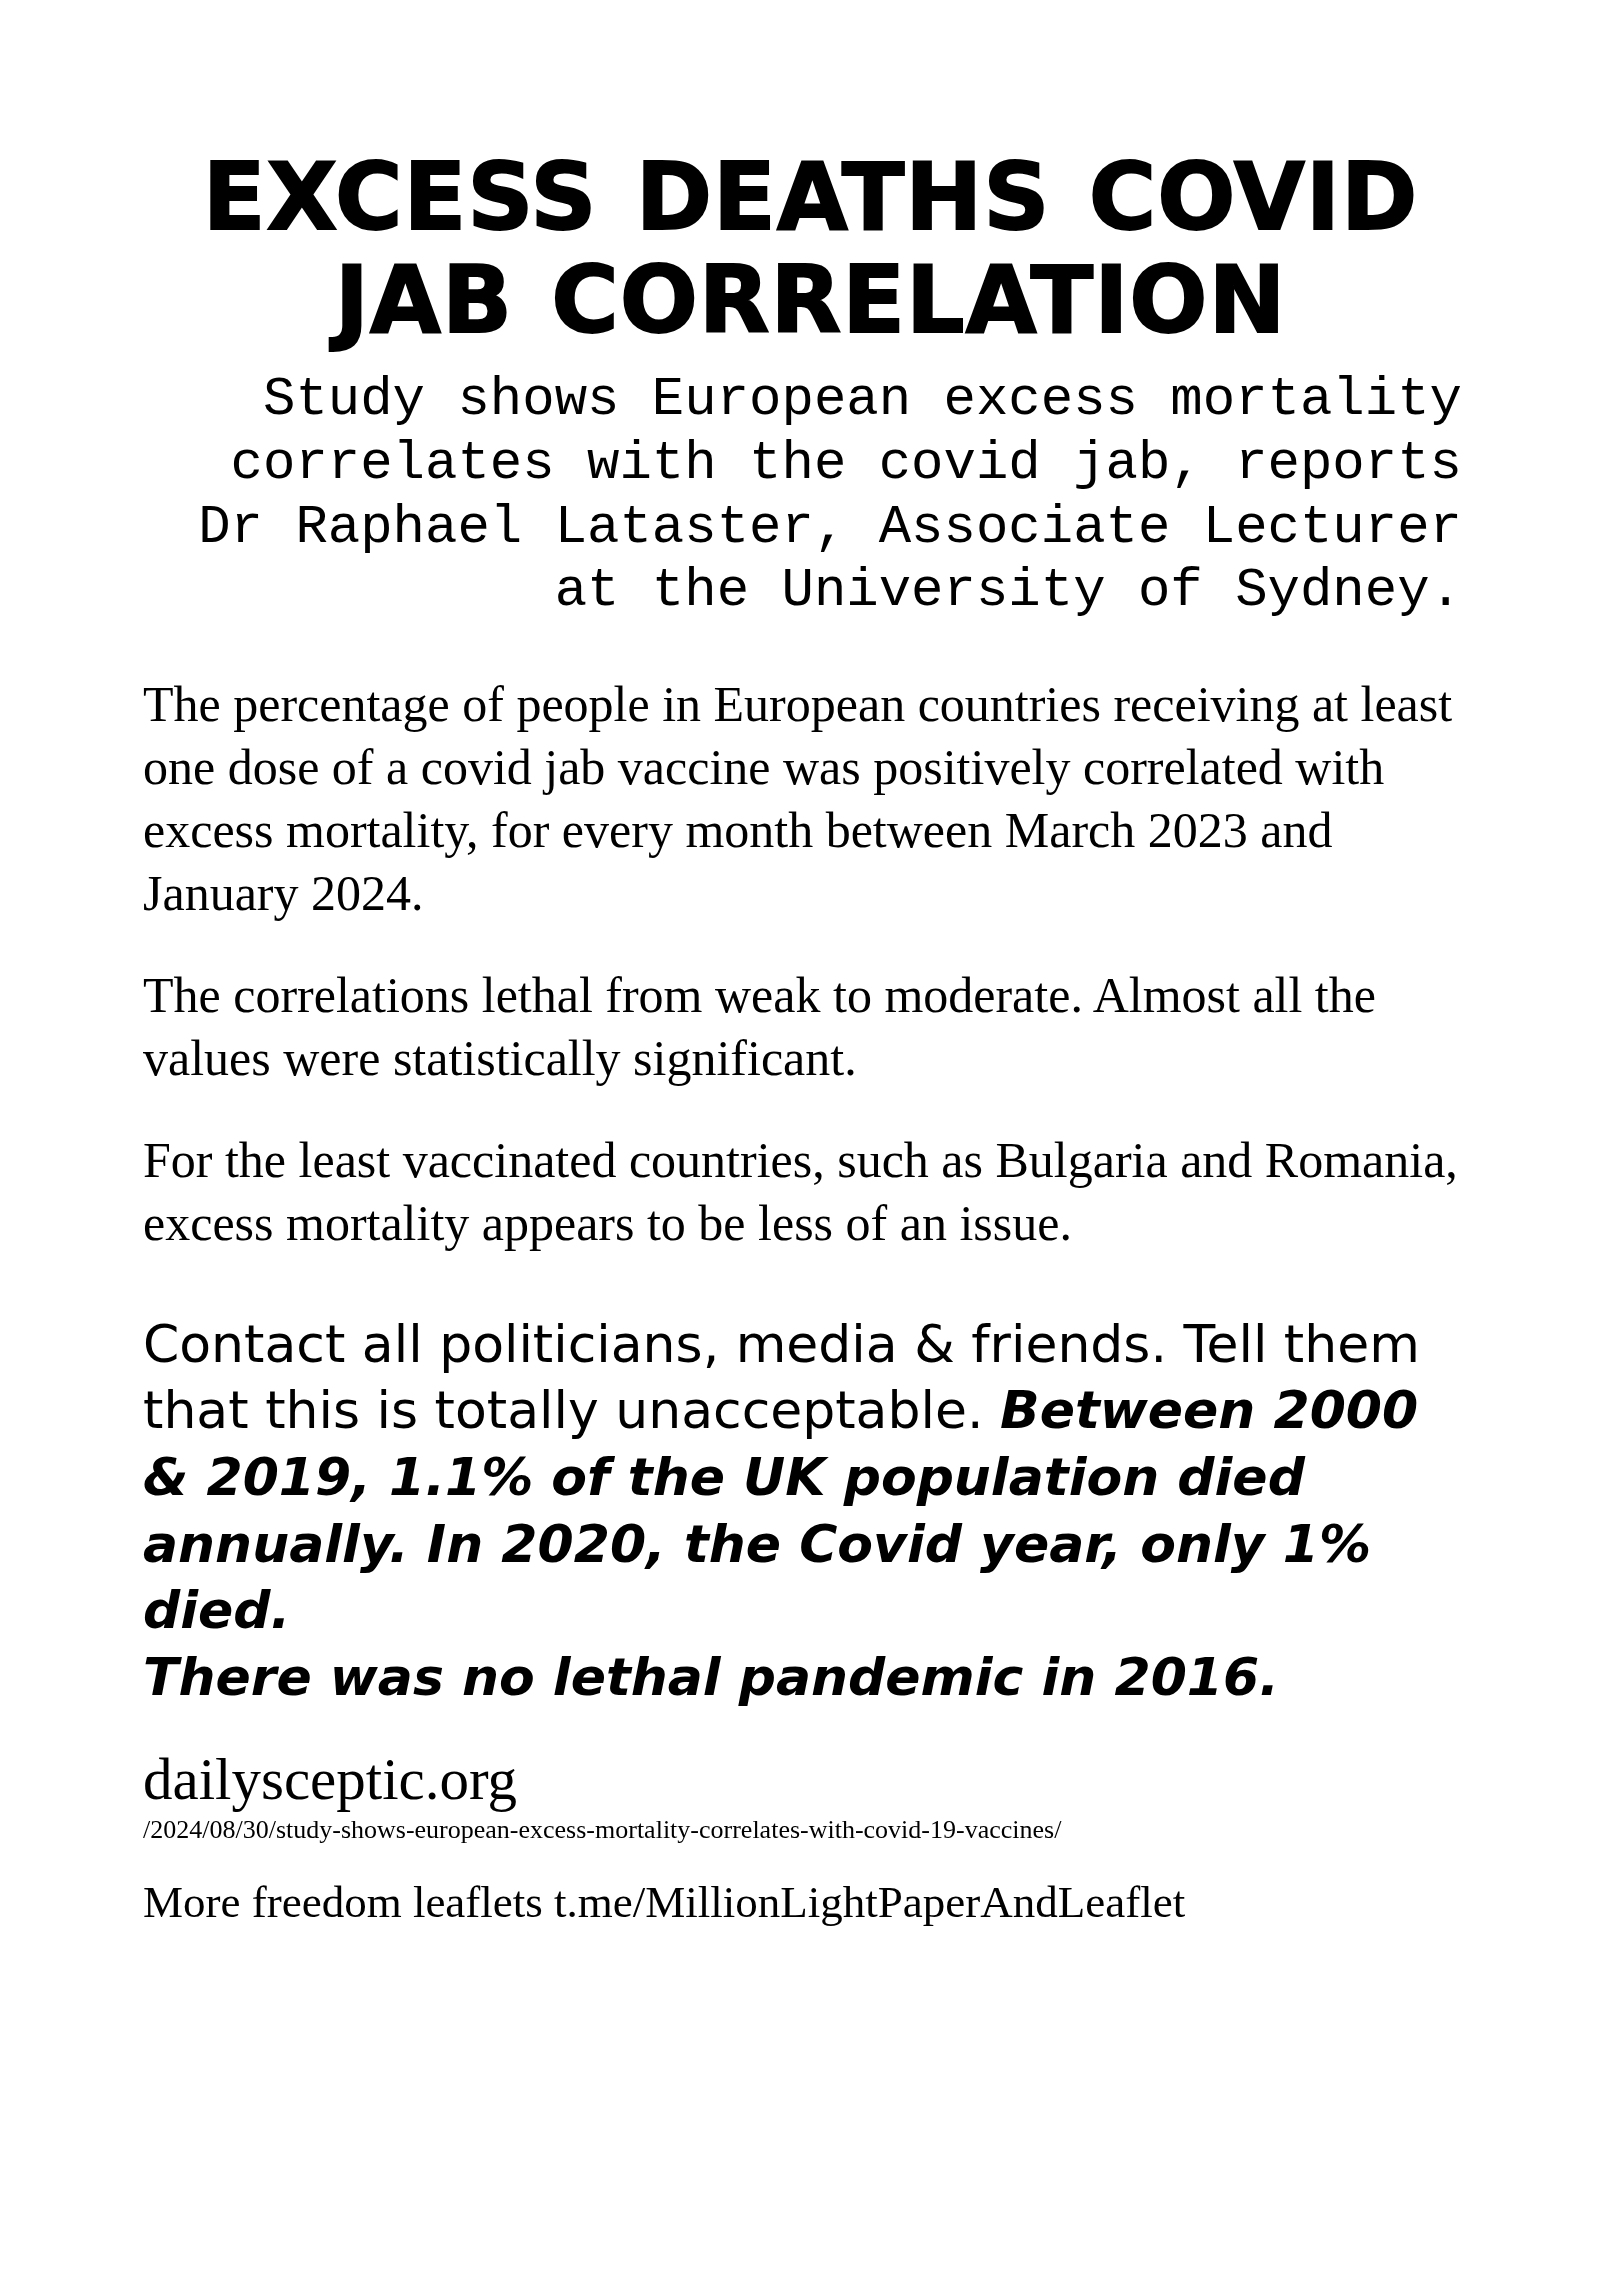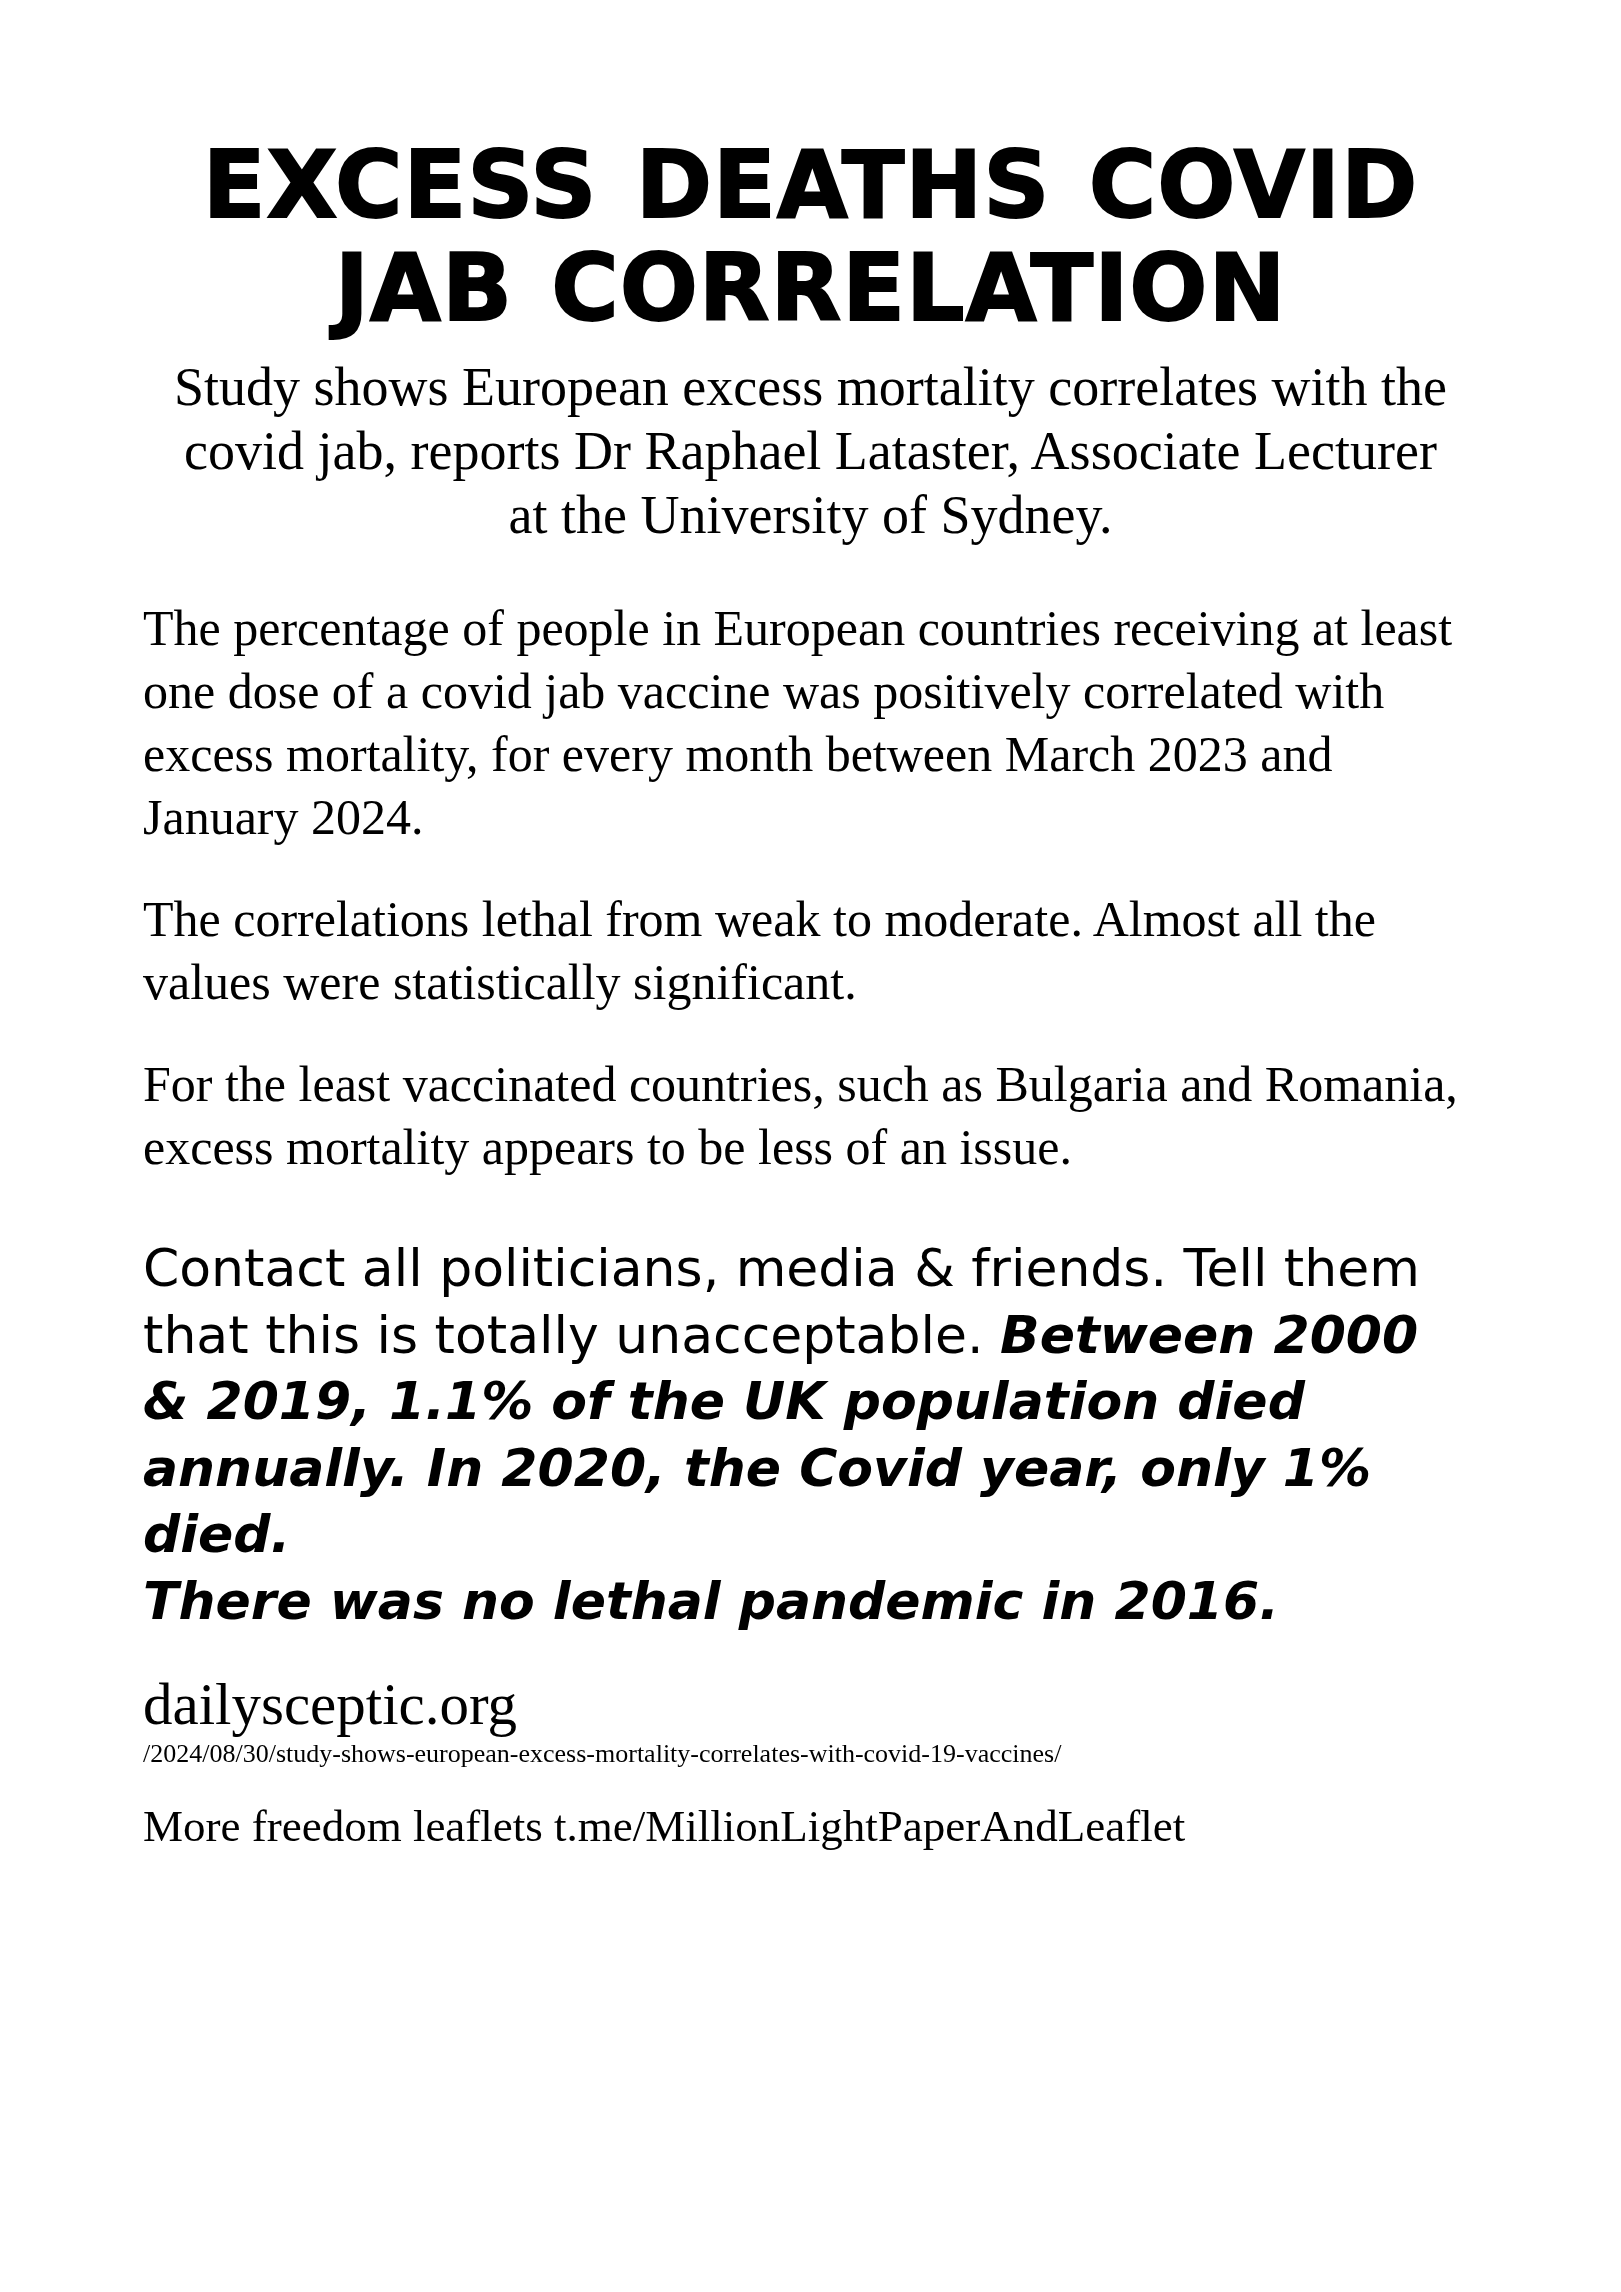--- a/index.html
+++ b/index.html
@@ -13,42 +13,43 @@
     font-family: "Liberation Serif", serif;
     color: #000000;
     overflow: hidden;
   }
   .page {
     width: 1621px;
     height: 2254px;
     box-sizing: border-box;
     padding: 134px 143px 54px 143px;
     position: relative;
+    margin-top: 12px;
   }
 
   
   .headline {
     font-family: "DejaVu Sans", sans-serif;
     font-weight: 900;
     font-size: 92px;
     line-height: 1.12;
     letter-spacing: 0.9px;
     text-align: center;
     text-transform: uppercase;
     margin: 0 0 5.4px 0;
     word-spacing: 5.4px;
     -webkit-text-stroke: 1.8px #000;
   }
 
   
   .standfirst {
-    font-family: Liberation Serif, serif;
+    font-family: Liberation Mono, monospace;
     font-size: 54px;
     line-height: 1.18;
-    text-align: center;
+    text-align: right;
     margin: 16px 0 0 0;
     padding: 0 16px;
   }
 
   
   .body-block {
     margin-top: 50px;
   }
   .body-para {
     font-family: "Liberation Serif", serif;

